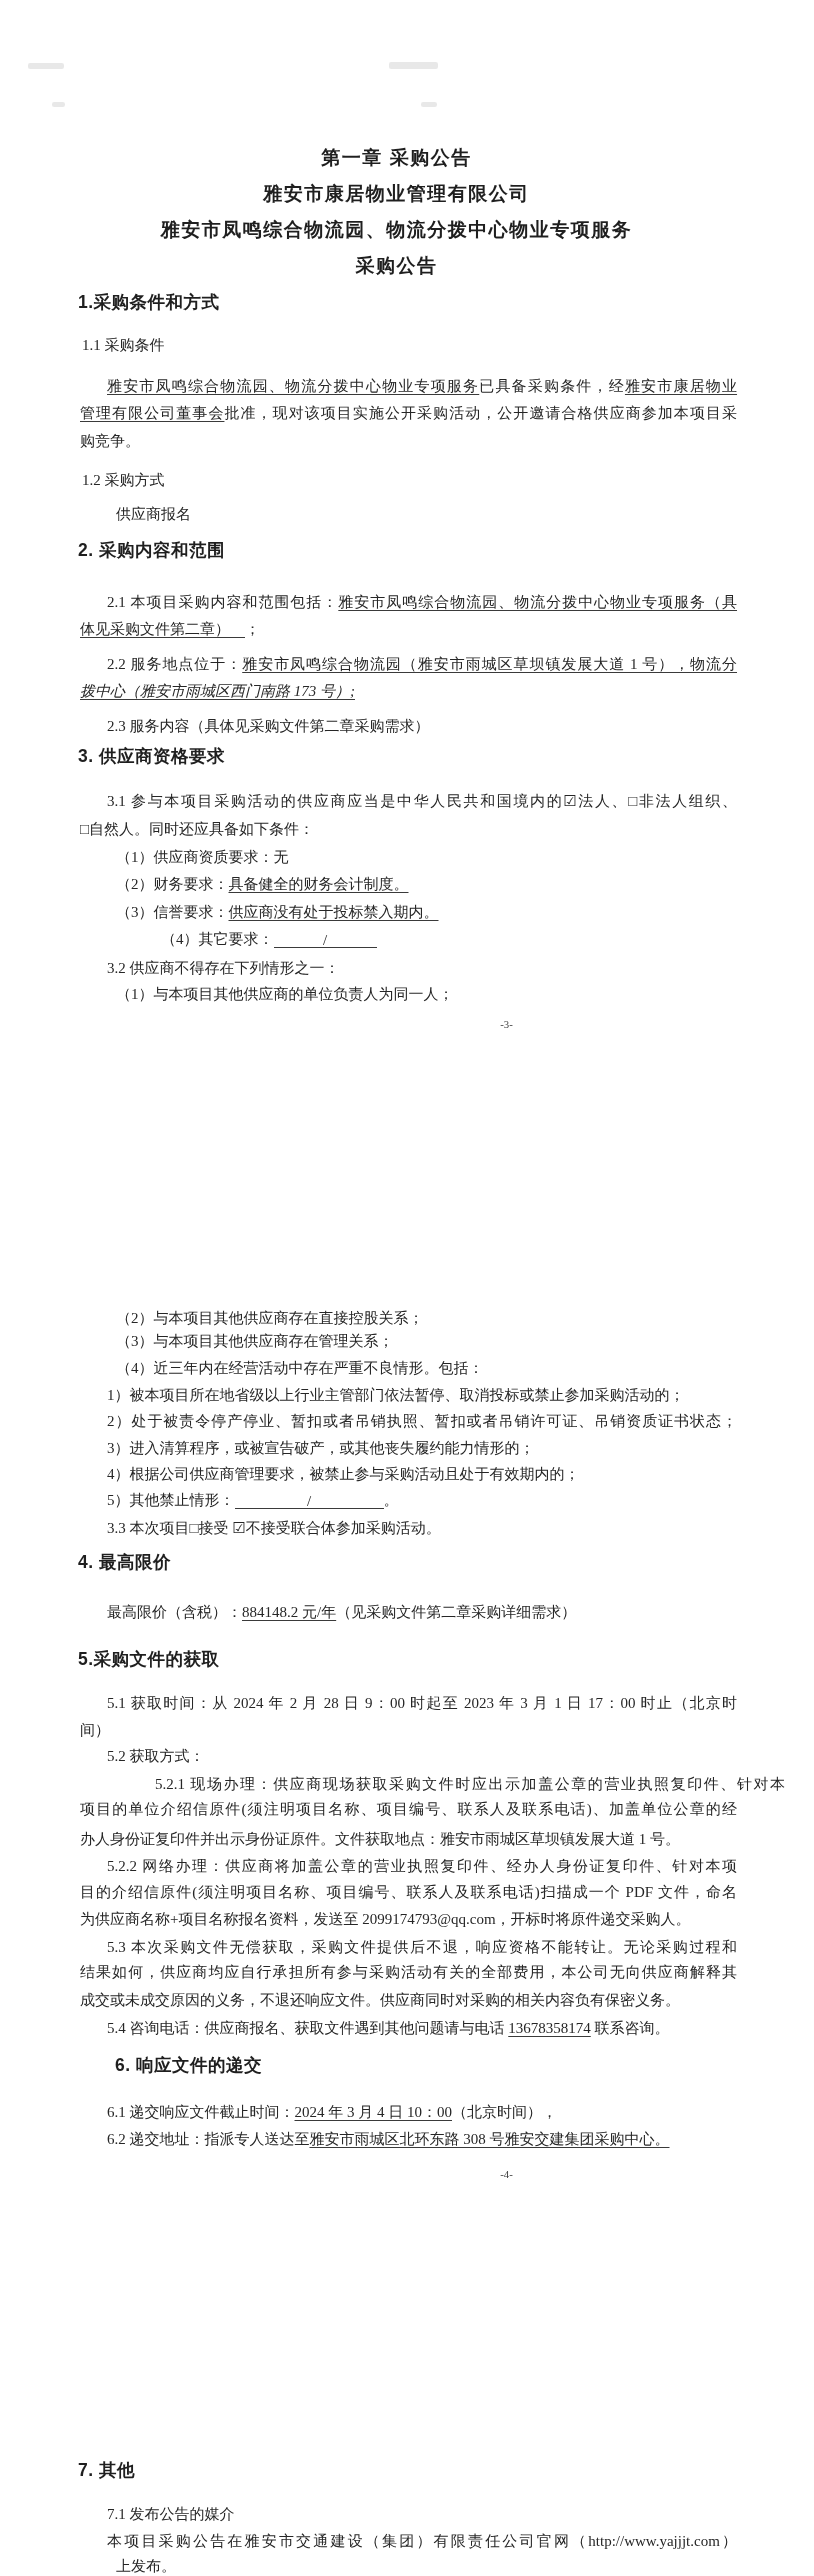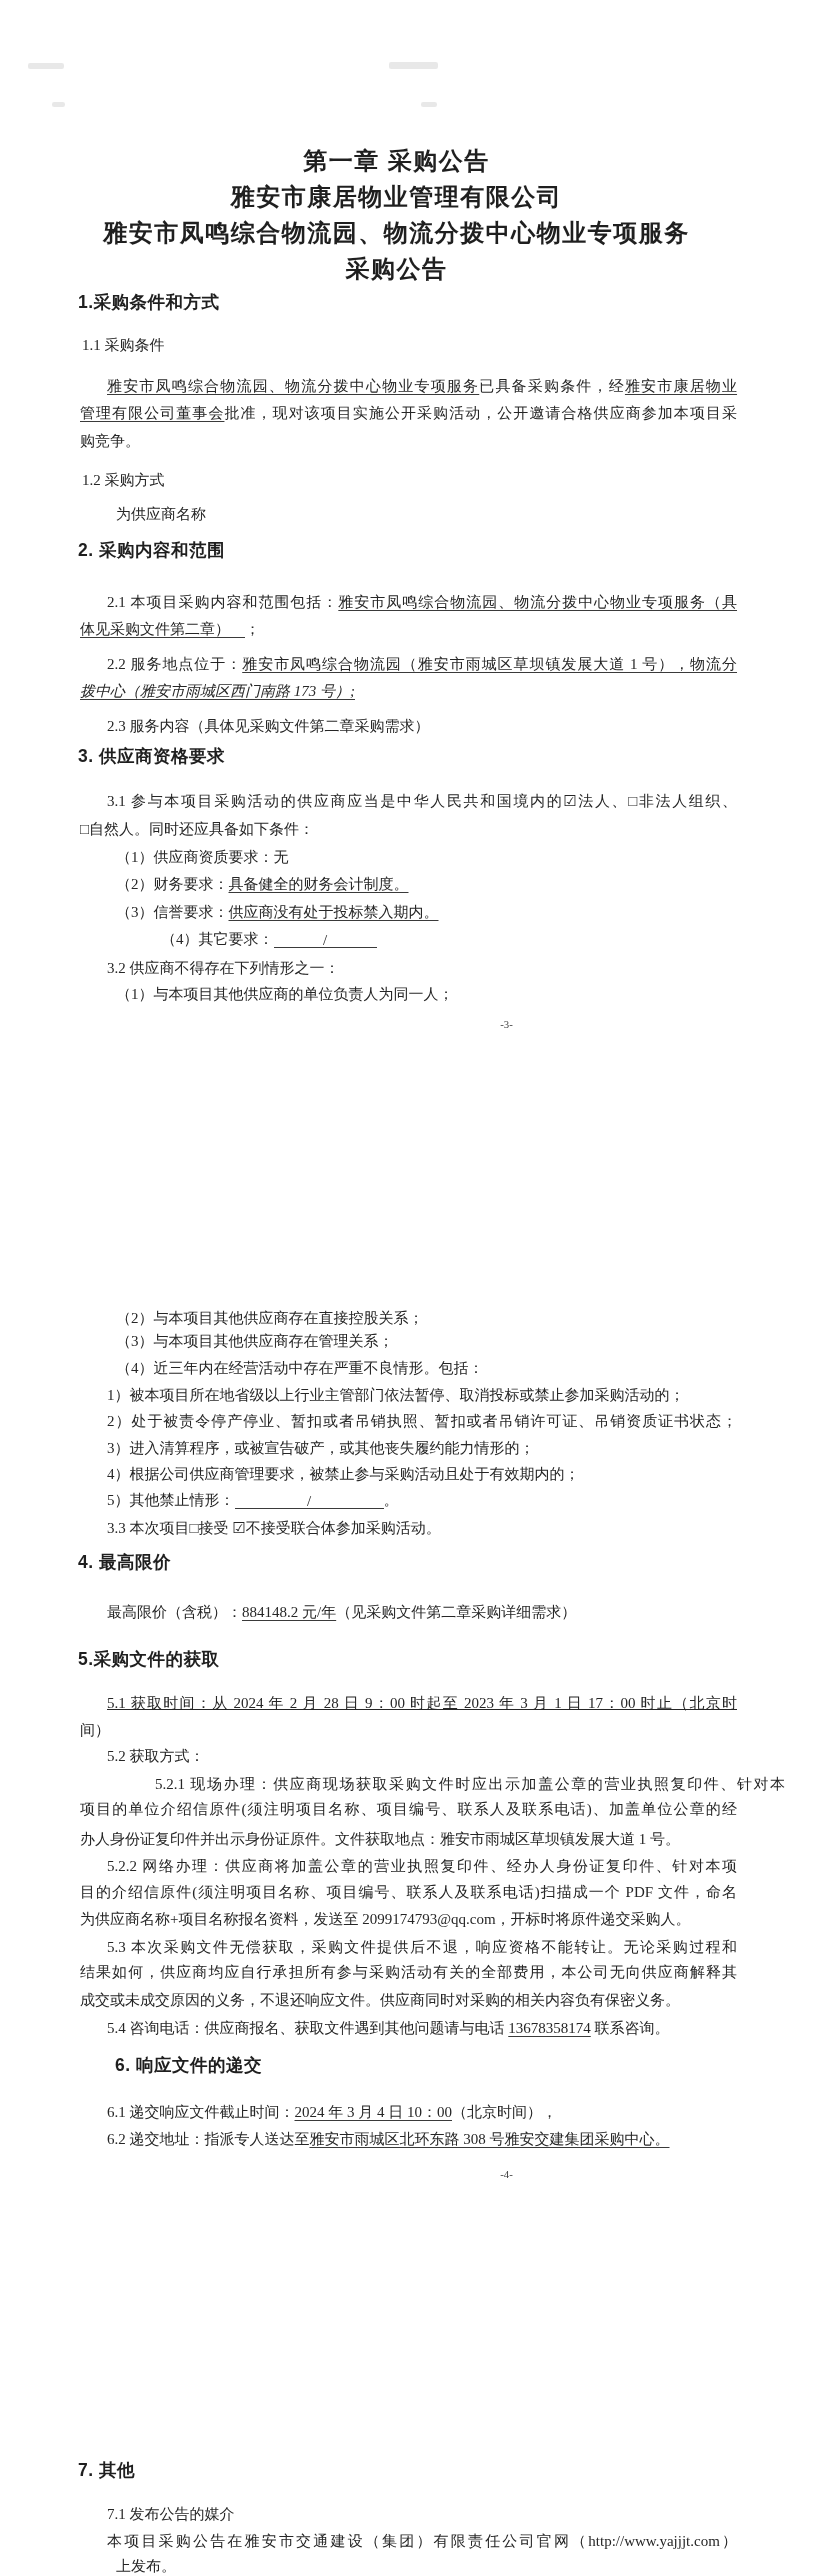--- a/index.html
+++ b/index.html
@@ -1,21 +1,21 @@
 <!DOCTYPE html>
 <html style="font-size:8.2px"><head>
 <meta charset="utf-8">
 <style>
   html,body{margin:0;padding:0;}
   body{width:815px;height:3462px;background:#ffffff;position:relative;
        font-family:"Liberation Serif", serif;color:#242424;}
   #doc{position:absolute;left:0;top:0;width:815px;height:3462px;overflow:hidden;background:#fff;}
   .ln{position:absolute;white-space:nowrap;line-height:1.15;}
   .t1{left:0;width:793px;text-align:center;font-family:"Liberation Sans",sans-serif;
-      font-weight:700;font-size:24px;letter-spacing:1.5px;color:#1f1f1f;}
+      font-weight:700;font-size:19px;letter-spacing:1.5px;color:#1f1f1f;}
   .h2{font-family:"Liberation Sans",sans-serif;font-weight:700;font-size:17.5px;
       letter-spacing:0.5px;color:#1f1f1f;text-align:center;}
   .b{font-size:15px;color:#262626;}
   .j{text-align:justify;text-align-last:justify;white-space:normal;}
   .pf{left:473px;width:67px;text-align:center;font-size:10.8px;color:#3c3c3c;}
   .u{text-decoration:underline;text-decoration-thickness:0.8px;text-underline-offset:3.1px;
      text-decoration-color:#3a3a3a;}
   .blank{display:inline-block;border-bottom:1px solid #3a3a3a;text-align:center;
          height:1.05em;vertical-align:bottom;}
   .art{position:absolute;background:#9a9a9a;opacity:0.22;border-radius:2.1px;filter:blur(0.5px);}
@@ -28,21 +28,21 @@
       <div class="ln t1" style="top: 147px;"><span>第一章 采购公告</span></div>
       <div class="ln t1" style="top: 183px;"><span>雅安市康居物业管理有限公司</span></div>
       <div class="ln t1" style="top: 219px;"><span>雅安市凤鸣综合物流园、物流分拨中心物业专项服务</span></div>
       <div class="ln t1" style="top: 255px;"><span>采购公告</span></div>
       <div class="ln h2" style="top: 292px; left: 78px;"><span>1.采购条件和方式</span></div>
       <div class="ln b" style="top: 337px; left: 82px;"><span>1.1 采购条件</span></div>
       <div class="ln b j" style="top: 378px; left: 107px; width: 630px;"><span class="u">雅安市凤鸣综合物流园、物流分拨中心物业专项服务</span><span>已具备采购条件，经</span><span class="u">雅安市康居物业</span></div>
       <div class="ln b j" style="top: 405px; left: 80px; width: 657px;"><span class="u">管理有限公司董事会</span><span>批准，现对该项目实施公开采购活动，公开邀请合格供应商参加本项目采</span></div>
       <div class="ln b" style="top: 433px; left: 80px;"><span>购竞争。</span></div>
       <div class="ln b" style="top: 472px; left: 82px;"><span>1.2 采购方式</span></div>
-      <div class="ln b" style="top: 506px; left: 116px;"><span>为供应商名称</span></div>
+      <div class="ln b" style="top: 506px; left: 116px;"><span>供应商报名</span></div>
       <div class="ln h2" style="top: 540px; left: 78px;"><span>2. 采购内容和范围</span></div>
       <div class="ln b j" style="top: 594px; left: 107px; width: 630px;"><span>2.1 本项目采购内容和范围包括：</span><span class="u">雅安市凤鸣综合物流园、物流分拨中心物业专项服务（具</span></div>
       <div class="ln b" style="top: 621px; left: 80px;"><span class="u">体见采购文件第二章）　</span><span>；</span></div>
       <div class="ln b j" style="top: 656px; left: 107px; width: 630px;"><span>2.2 服务地点位于：</span><span class="u">雅安市凤鸣综合物流园（雅安市雨城区草坝镇发展大道 1 号），物流分</span></div>
       <div class="ln b" style="top: 683px; left: 80px; font-style: italic;"><span class="u">拨中心（雅安市雨城区西门南路 173 号）;</span></div>
       <div class="ln b" style="top: 718px; left: 107px;"><span>2.3 服务内容（具体见采购文件第二章采购需求）</span></div>
       <div class="ln h2" style="top: 746px; left: 78px;"><span>3.  供应商资格要求</span></div>
       <div class="ln b j" style="top: 793px; left: 107px; width: 630px;"><span>3.1 参与本项目采购活动的供应商应当是中华人民共和国境内的☑法人、□非法人组织、</span></div>
       <div class="ln b" style="top: 821px; left: 80px;"><span>□自然人。同时还应具备如下条件：</span></div>
       <div class="ln b" style="top: 849px; left: 116px;"><span>（1）供应商资质要求：无</span></div>
@@ -57,21 +57,21 @@
       <div class="ln b" style="top: 1360px; left: 116px;"><span>（4）近三年内在经营活动中存在严重不良情形。包括：</span></div>
       <div class="ln b" style="top: 1387px; left: 107px;"><span>1）被本项目所在地省级以上行业主管部门依法暂停、取消投标或禁止参加采购活动的；</span></div>
       <div class="ln b j" style="top: 1413px; left: 107px; width: 630px;"><span>2）处于被责令停产停业、暂扣或者吊销执照、暂扣或者吊销许可证、吊销资质证书状态；</span></div>
       <div class="ln b" style="top: 1440px; left: 107px;"><span>3）进入清算程序，或被宣告破产，或其他丧失履约能力情形的；</span></div>
       <div class="ln b" style="top: 1466px; left: 107px;"><span>4）根据公司供应商管理要求，被禁止参与采购活动且处于有效期内的；</span></div>
       <div class="ln b" style="top: 1492px; left: 107px;"><span>5）其他禁止情形：</span><span class="blank" style="width: 149px;">/</span><span>。</span></div>
       <div class="ln b" style="top: 1520px; left: 107px;"><span>3.3 本次项目□接受 ☑不接受联合体参加采购活动。</span></div>
       <div class="ln h2" style="top: 1552px; left: 78px;"><span>4. 最高限价</span></div>
       <div class="ln b" style="top: 1604px; left: 107px;"><span>最高限价（含税）：</span><span class="u">884148.2 元/年</span><span>（见采购文件第二章采购详细需求）</span></div>
       <div class="ln h2" style="top: 1649px; left: 78px;"><span>5.采购文件的获取</span></div>
-      <div class="ln b j" style="top: 1695px; left: 107px; width: 630px; text-decoration: underline;"><span>5.1 获取时间：从 2024 年 2 月 28 日 9：00 时起至 2023 年 3 月 1 日 17：00 时止（北京时</span></div>
+      <div class="ln b j" style="top: 1695px; left: 107px; width: 630px;"><span>5.1 获取时间：从 2024 年 2 月 28 日 9：00 时起至 2023 年 3 月 1 日 17：00 时止（北京时</span></div>
       <div class="ln b" style="top: 1722px; left: 80px;"><span>间）</span></div>
       <div class="ln b" style="top: 1748px; left: 107px;"><span>5.2 获取方式：</span></div>
       <div class="ln b j" style="top: 1776px; left: 107px; width: 630px; margin-left: 48px;"><span>5.2.1 现场办理：供应商现场获取采购文件时应出示加盖公章的营业执照复印件、针对本</span></div>
       <div class="ln b j" style="top: 1801px; left: 80px; width: 657px;"><span>项目的单位介绍信原件(须注明项目名称、项目编号、联系人及联系电话)、加盖单位公章的经</span></div>
       <div class="ln b" style="top: 1831px; left: 80px;"><span>办人身份证复印件并出示身份证原件。文件获取地点：雅安市雨城区草坝镇发展大道 1 号。</span></div>
       <div class="ln b j" style="top: 1858px; left: 107px; width: 630px;"><span>5.2.2 网络办理：供应商将加盖公章的营业执照复印件、经办人身份证复印件、针对本项</span></div>
       <div class="ln b j" style="top: 1884px; left: 80px; width: 657px;"><span>目的介绍信原件(须注明项目名称、项目编号、联系人及联系电话)扫描成一个 PDF 文件，命名</span></div>
       <div class="ln b" style="top: 1911px; left: 80px;"><span>为供应商名称+项目名称报名资料，发送至 2099174793@qq.com，开标时将原件递交采购人。</span></div>
       <div class="ln b j" style="top: 1939px; left: 107px; width: 630px;"><span>5.3 本次采购文件无偿获取，采购文件提供后不退，响应资格不能转让。无论采购过程和</span></div>
       <div class="ln b j" style="top: 1964px; left: 80px; width: 657px;"><span>结果如何，供应商均应自行承担所有参与采购活动有关的全部费用，本公司无向供应商解释其</span></div>

